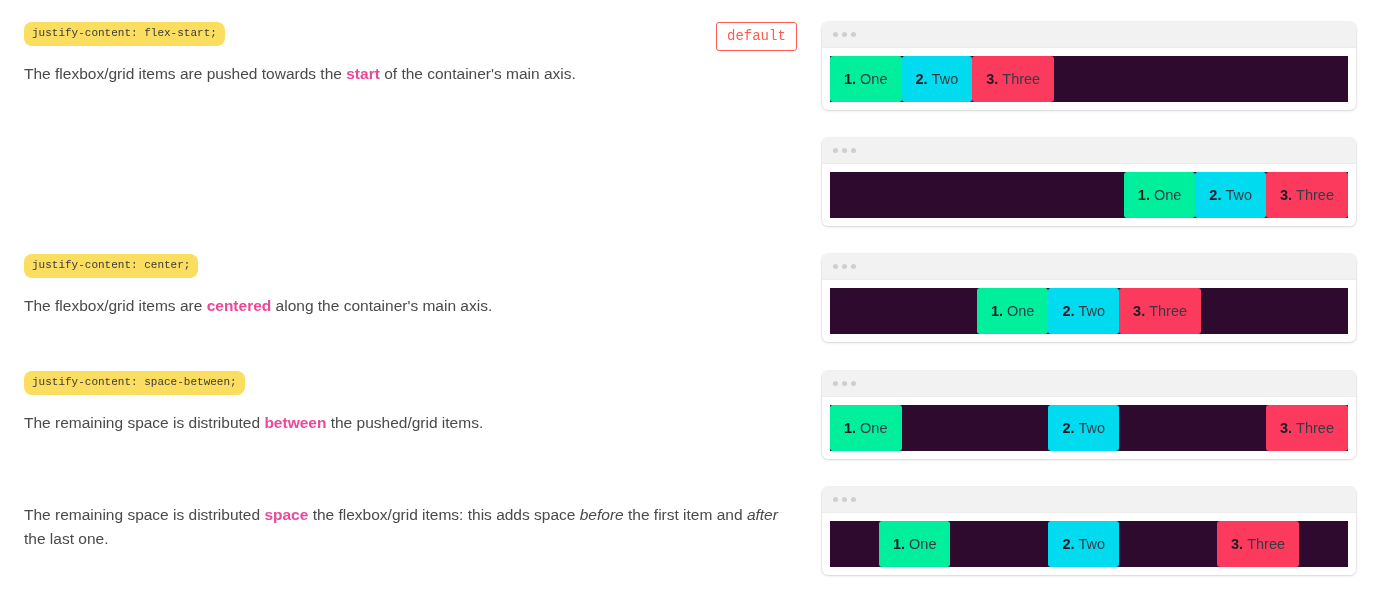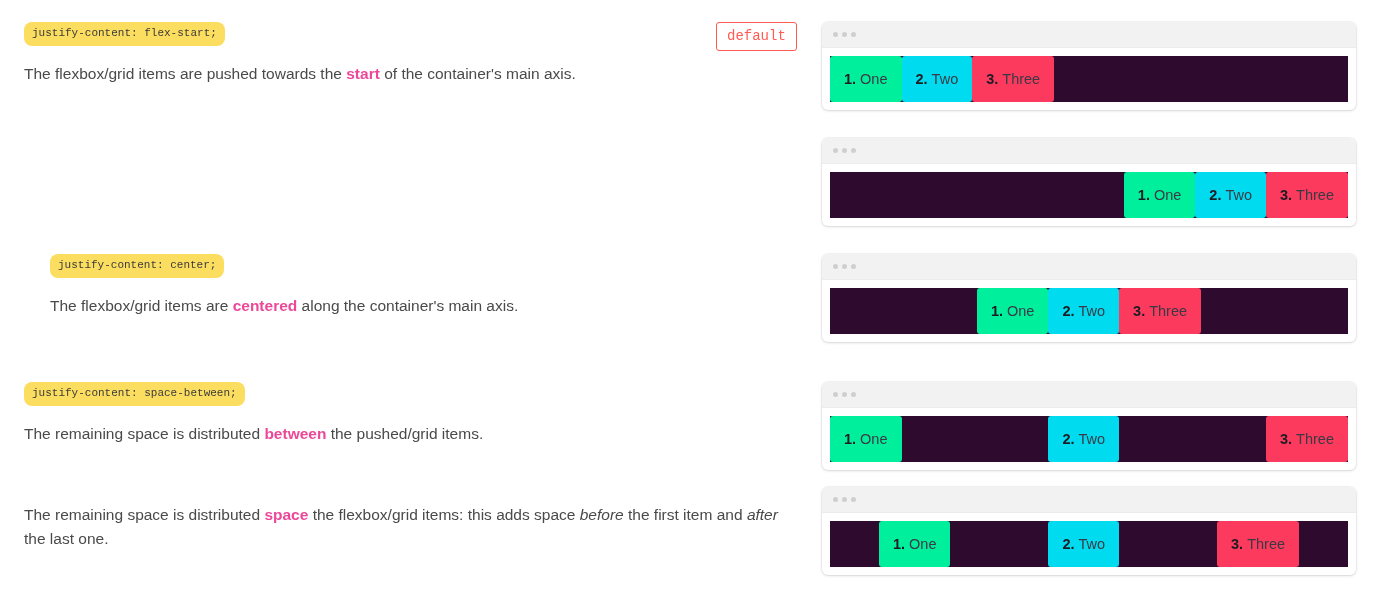--- a/index.html
+++ b/index.html
@@ -196,21 +196,21 @@
               </div>
               <div class="item item-3" style="background: rgb(251, 58, 93);">
                 <span class="num">3.</span>
                 <span class="lbl">Three</span>
               </div>
             </div>
           </div>
         </div>
       </div>
     </div>
-    <div class="row" style="top: 254px; padding-left: 26px;">
+    <div class="row" style="top: 254px;">
       <div class="left-col"><code class="code-chip">justify-content: center;</code><p class="desc"><span>The flexbox/grid items are </span><b>centered</b><span> along the container's main axis.</span></p></div>
       <div class="demo-wrap">
         <div class="panel">
           <div class="panel-head">
             <span class="dot"></span>
             <span class="dot"></span>
             <span class="dot"></span>
           </div>
           <div class="panel-body">
             <div class="flex-container jc-center">
@@ -224,21 +224,21 @@
               </div>
               <div class="item item-3" style="background: rgb(251, 58, 93);">
                 <span class="num">3.</span>
                 <span class="lbl">Three</span>
               </div>
             </div>
           </div>
         </div>
       </div>
     </div>
-    <div class="row" style="top: 371px; margin-top: 11px;">
+    <div class="row" style="top: 371px;">
       <div class="left-col"><code class="code-chip">justify-content: space-between;</code><p class="desc"><span>The remaining space is distributed </span><b>between</b><span> the pushed/grid items.</span></p></div>
       <div class="demo-wrap">
         <div class="panel">
           <div class="panel-head">
             <span class="dot"></span>
             <span class="dot"></span>
             <span class="dot"></span>
           </div>
           <div class="panel-body">
             <div class="flex-container jc-space-between">

